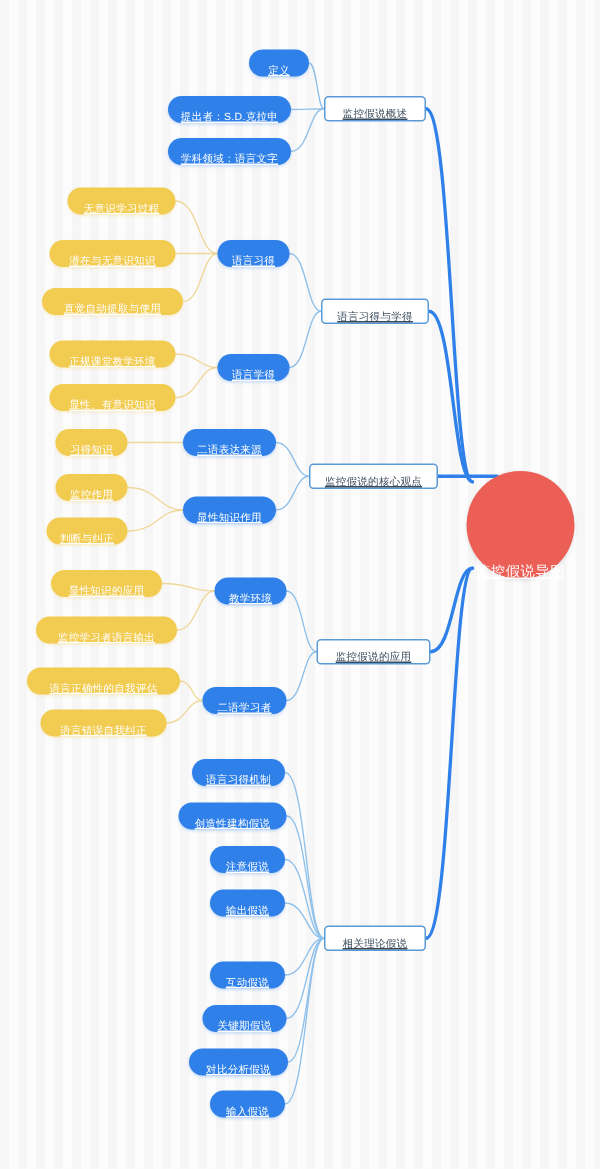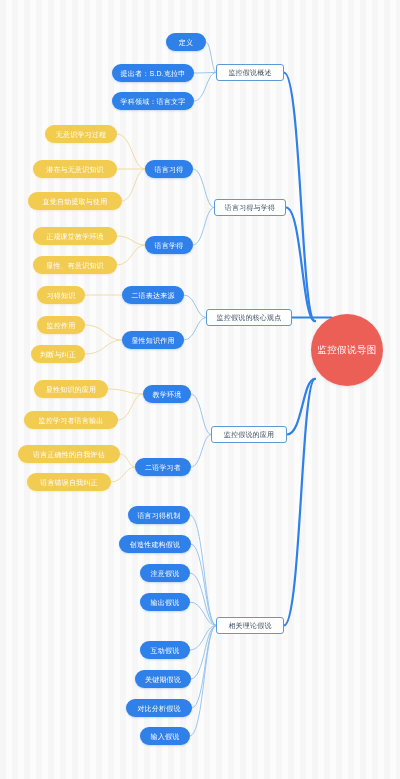--- a/index.html
+++ b/index.html
@@ -16,26 +16,27 @@
     background-image:repeating-linear-gradient(
       to right,
       #f6f6f7 0px, #f6f6f7 6px,
       #fcfcfd 6px, #fcfcfd 12px);
   }
   #edges{position:absolute;left:0;top:0;width:400px;height:779px;}
   .node{
     position:absolute;
     box-sizing:border-box;
     display:flex;
-    align-items:center;
+    align-items:flex-end;
     justify-content:center;
     text-align:center;
     white-space:nowrap;
     line-height:1;
     z-index:3;
+    text-decoration:underline;
   }
   
   .node.root{
     border-radius:50%;
     background:#ec5f57;
     color:#ffffff;
     font-size:9.5px;
     letter-spacing:.4px;
     box-shadow:0 1px 3px rgba(0,0,0,.10);
   }

